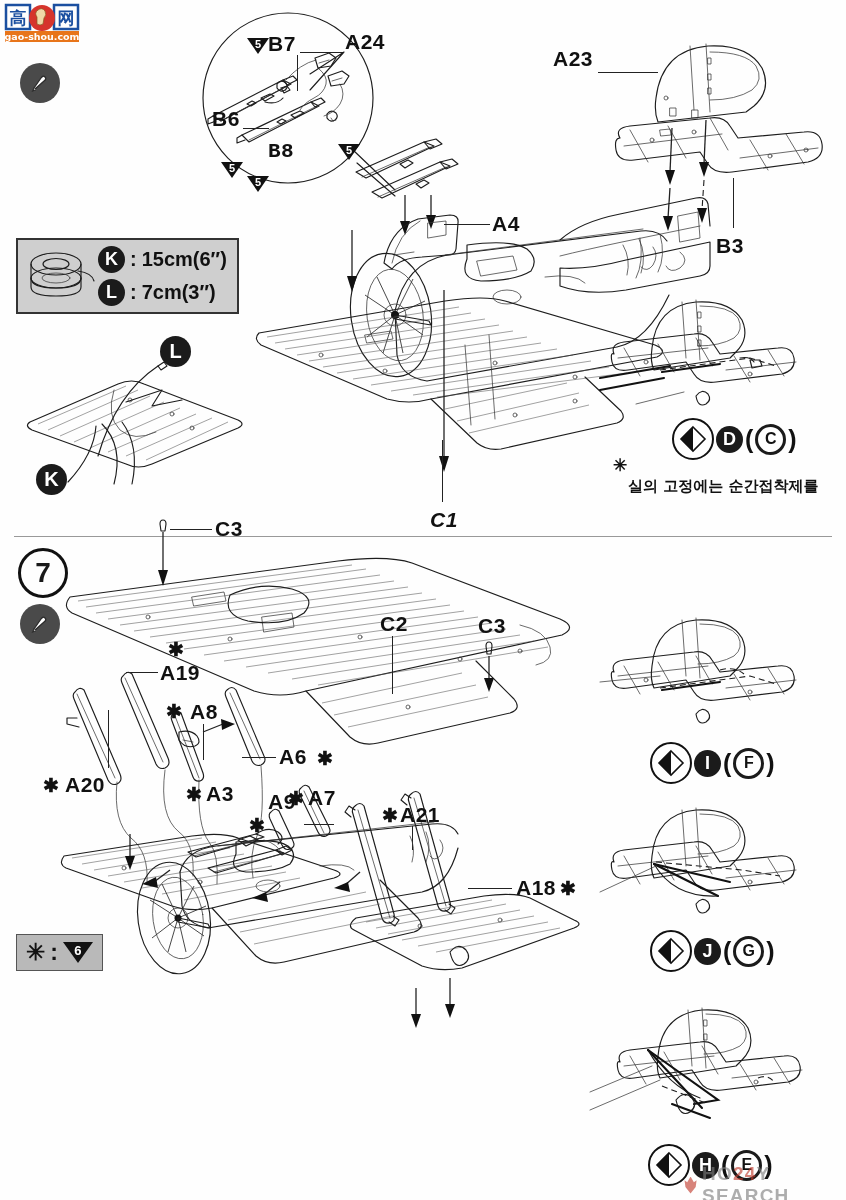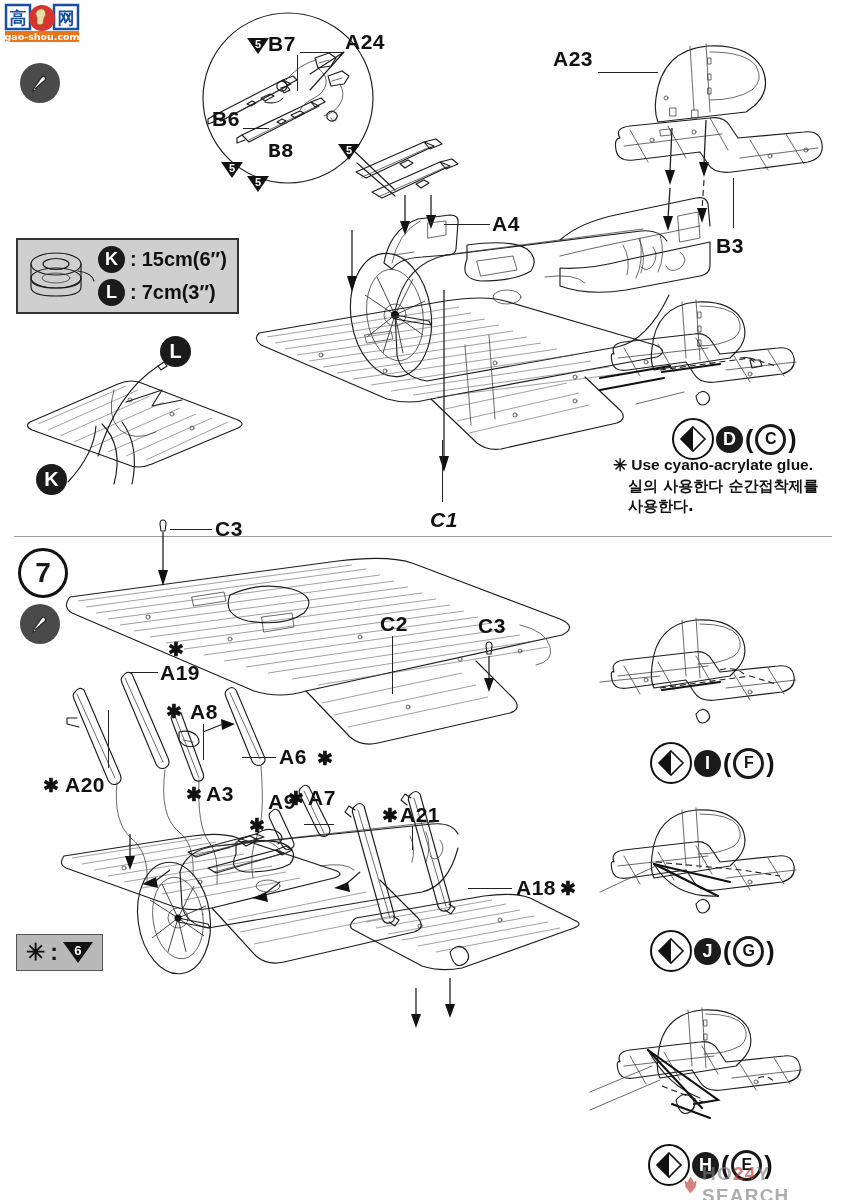--- a/index.html
+++ b/index.html
@@ -402,24 +402,22 @@
     </div>
     <div class="mk-letter">D</div>
     <span class="mk-paren">(</span>
     <div class="mk-letter-o">C</div>
     <span class="mk-paren">)</span>
   </div>
 
   <div class="abs note" style="left:613px;top:455px;width:230px;">
     <div style="display:flex;gap:4px;">
       <span class="ast">✳</span>
-      <span>Use cyano-acrylate glue.</span>
-    </div>
-    <div class="korean" style="padding-left:15px;">실의  사용한다  순간접착제를</div>
-    <div class="korean" style="padding-left:15px;">사용한다.</div>
+    </div>
+    <div class="korean" style="padding-left:15px;">실의  고정에는  순간접착제를</div>
   </div>
 
   <div class="divider" style="top:536px;"></div>
 
   <div class="abs step-circle" style="left:18px;top:548px;">7</div>
   <div class="abs glue-badge" style="left:20px;top:604px;">
     <svg width="24" height="24" viewBox="0 0 24 24">
       <path d="M6 17 L13 7 q2 -3 4 -1 q2 2 -1 4 L7 18 z" fill="#fff" stroke="#2b2b2b" stroke-width="1.3"></path>
       <path d="M6 17 l-1.4 3 l3.2 -1.2" fill="#fff" stroke="#2b2b2b" stroke-width="1.1"></path>
     </svg>

